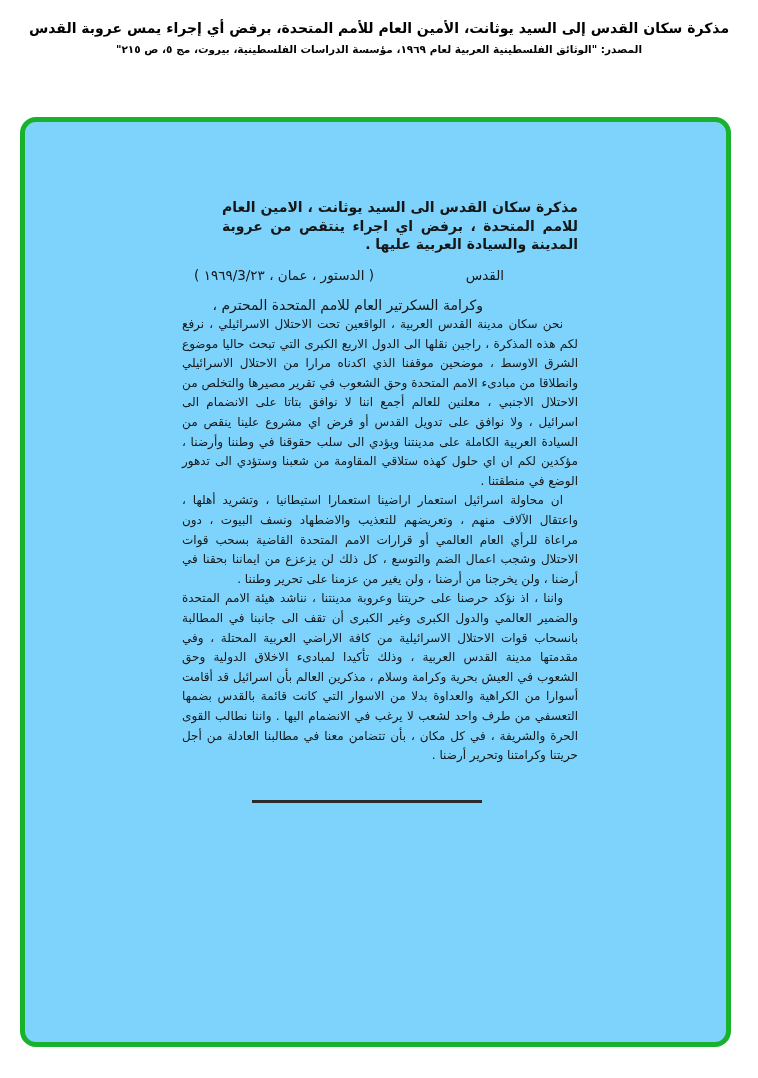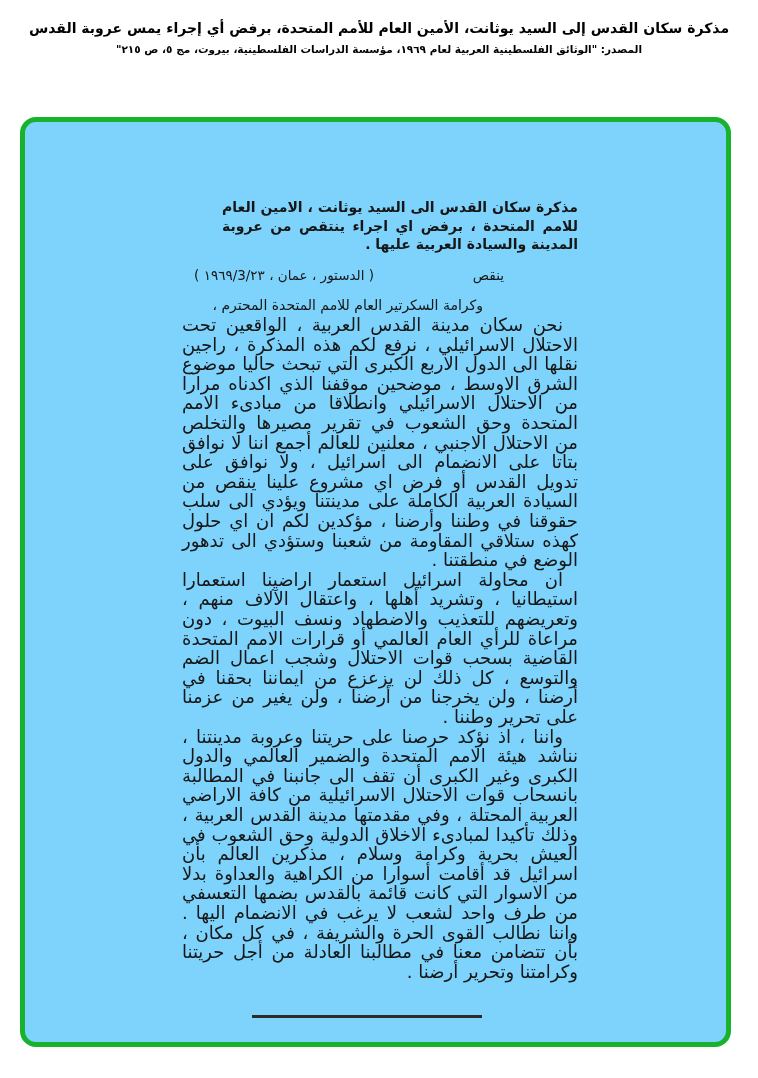--- a/index.html
+++ b/index.html
@@ -68,21 +68,21 @@
   .dateline .ref  { position: absolute; right: 204px; top: 0; white-space: nowrap; }
   .salutation {
     margin-top: 9px;
     padding-right: 95px;
     font-size: 14px;
     line-height: 19.6px;
     white-space: nowrap;
   }
   .body-par {
     margin: 0;
-    font-size: 18px;
+    font-size: 12px;
     line-height: 19.6px;
     text-align: justify;
     text-indent: 15px;
   }
   .divider {
     width: 230px;
     height: 3px;
     background: #2b2b2b;
     margin: 34px 96px 0 0;
   }
@@ -96,21 +96,21 @@
     <div class="top-title">مذكرة سكان القدس إلى السيد يوثانت، الأمين العام للأمم المتحدة، برفض أي إجراء يمس عروبة القدس</div>
     <div class="top-source">المصدر: "الوثائق الفلسطينية العربية لعام ١٩٦٩، مؤسسة الدراسات الفلسطينية، بيروت، مج ٥، ص ٢١٥"</div>
   </header>
 
   <div class="frame">
     <div class="scan">
 
       <div class="doc-title">مذكرة سكان القدس الى السيد يوثانت ، الامين العام للامم المتحدة ، برفض اي اجراء ينتقص من عروبة المدينة والسيادة العربية عليها .</div>
 
       <div class="dateline">
-        <span class="city">ينقص</span>
+        <span class="city">القدس</span>
         <span class="ref">( الدستور ، عمان ، ١٩٦٩/3/٢٣ )</span>
       </div>
 
       <div class="salutation">وكرامة السكرتير العام للامم المتحدة المحترم ،</div>
 
       <p class="body-par">نحن سكان مدينة القدس العربية ، الواقعين تحت الاحتلال الاسرائيلي ، نرفع لكم هذه المذكرة ، راجين نقلها الى الدول الاربع الكبرى التي تبحث حاليا موضوع الشرق الاوسط ، موضحين موقفنا الذي اكدناه مرارا من الاحتلال الاسرائيلي وانطلاقا من مبادىء الامم المتحدة وحق الشعوب في تقرير مصيرها والتخلص من الاحتلال الاجنبي ، معلنين للعالم أجمع اننا لا نوافق بتاتا على الانضمام الى اسرائيل ، ولا نوافق على تدويل القدس أو فرض اي مشروع علينا ينقص من السيادة العربية الكاملة على مدينتنا ويؤدي الى سلب حقوقنا في وطننا وأرضنا ، مؤكدين لكم ان اي حلول كهذه ستلاقي المقاومة من شعبنا وستؤدي الى تدهور الوضع في منطقتنا .</p>
 
       <p class="body-par">ان محاولة اسرائيل استعمار اراضينا استعمارا استيطانيا ، وتشريد أهلها ، واعتقال الآلاف منهم ، وتعريضهم للتعذيب والاضطهاد ونسف البيوت ، دون مراعاة للرأي العام العالمي أو قرارات الامم المتحدة القاضية بسحب قوات الاحتلال وشجب اعمال الضم والتوسع ، كل ذلك لن يزعزع من ايماننا بحقنا في أرضنا ، ولن يخرجنا من أرضنا ، ولن يغير من عزمنا على تحرير وطننا .</p>
 
       <p class="body-par">واننا ، اذ نؤكد حرصنا على حريتنا وعروبة مدينتنا ، نناشد هيئة الامم المتحدة والضمير العالمي والدول الكبرى وغير الكبرى أن تقف الى جانبنا في المطالبة بانسحاب قوات الاحتلال الاسرائيلية من كافة الاراضي العربية المحتلة ، وفي مقدمتها مدينة القدس العربية ، وذلك تأكيدا لمبادىء الاخلاق الدولية وحق الشعوب في العيش بحرية وكرامة وسلام ، مذكرين العالم بأن اسرائيل قد أقامت أسوارا من الكراهية والعداوة بدلا من الاسوار التي كانت قائمة بالقدس بضمها التعسفي من طرف واحد لشعب لا يرغب في الانضمام اليها . واننا نطالب القوى الحرة والشريفة ، في كل مكان ، بأن تتضامن معنا في مطالبنا العادلة من أجل حريتنا وكرامتنا وتحرير أرضنا .</p>

